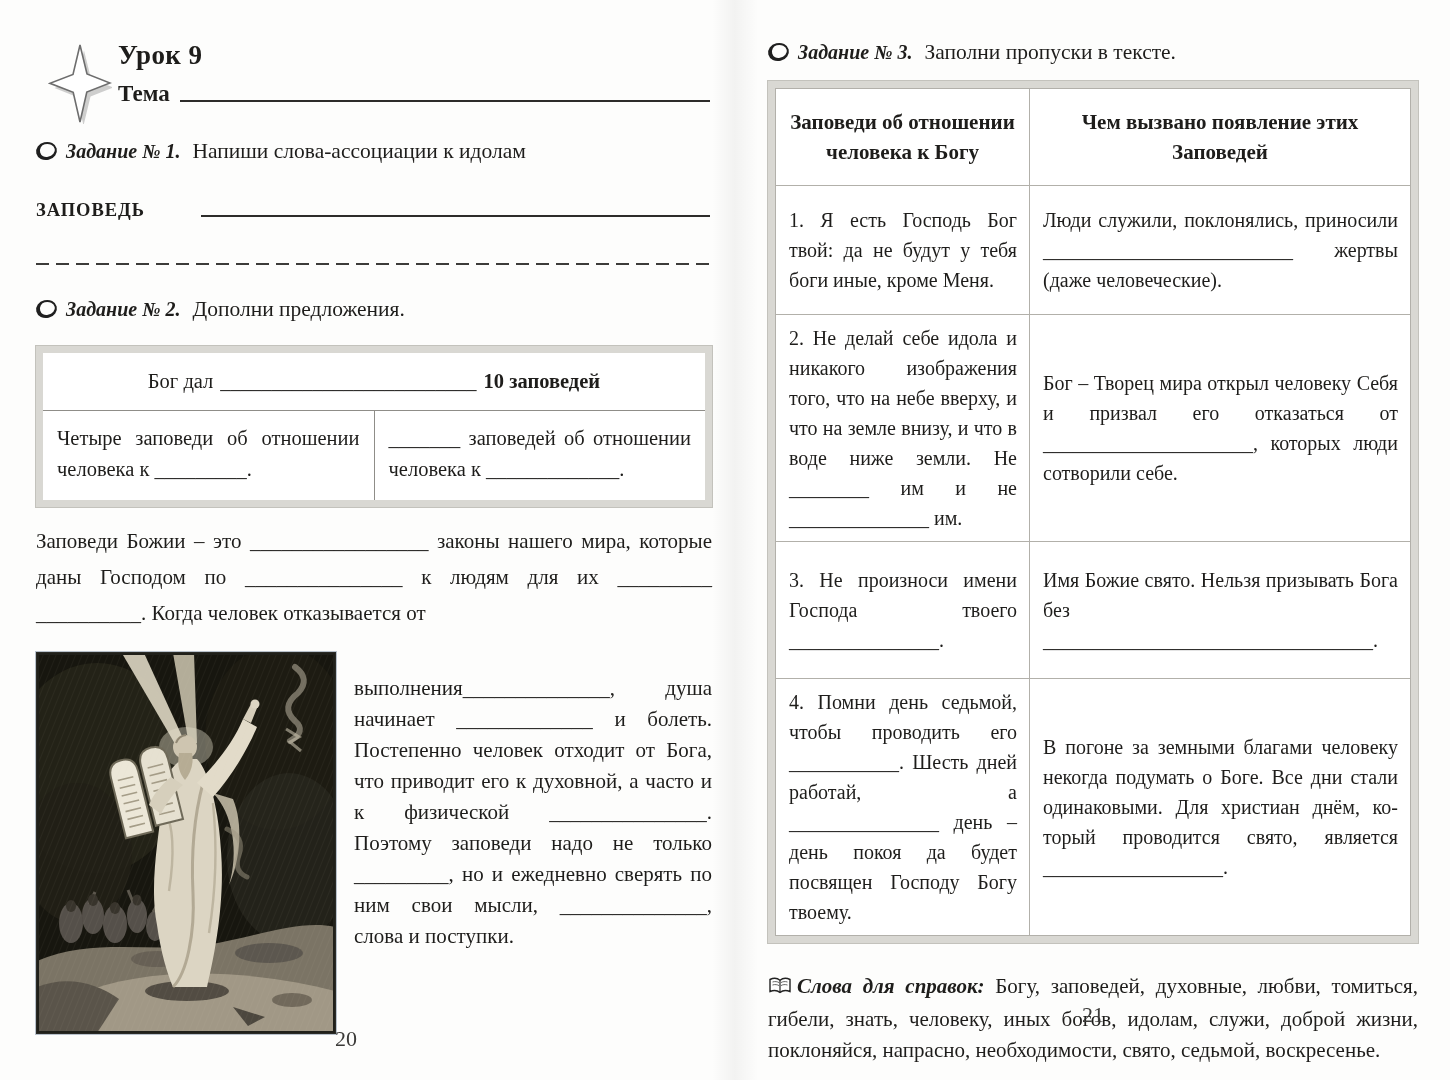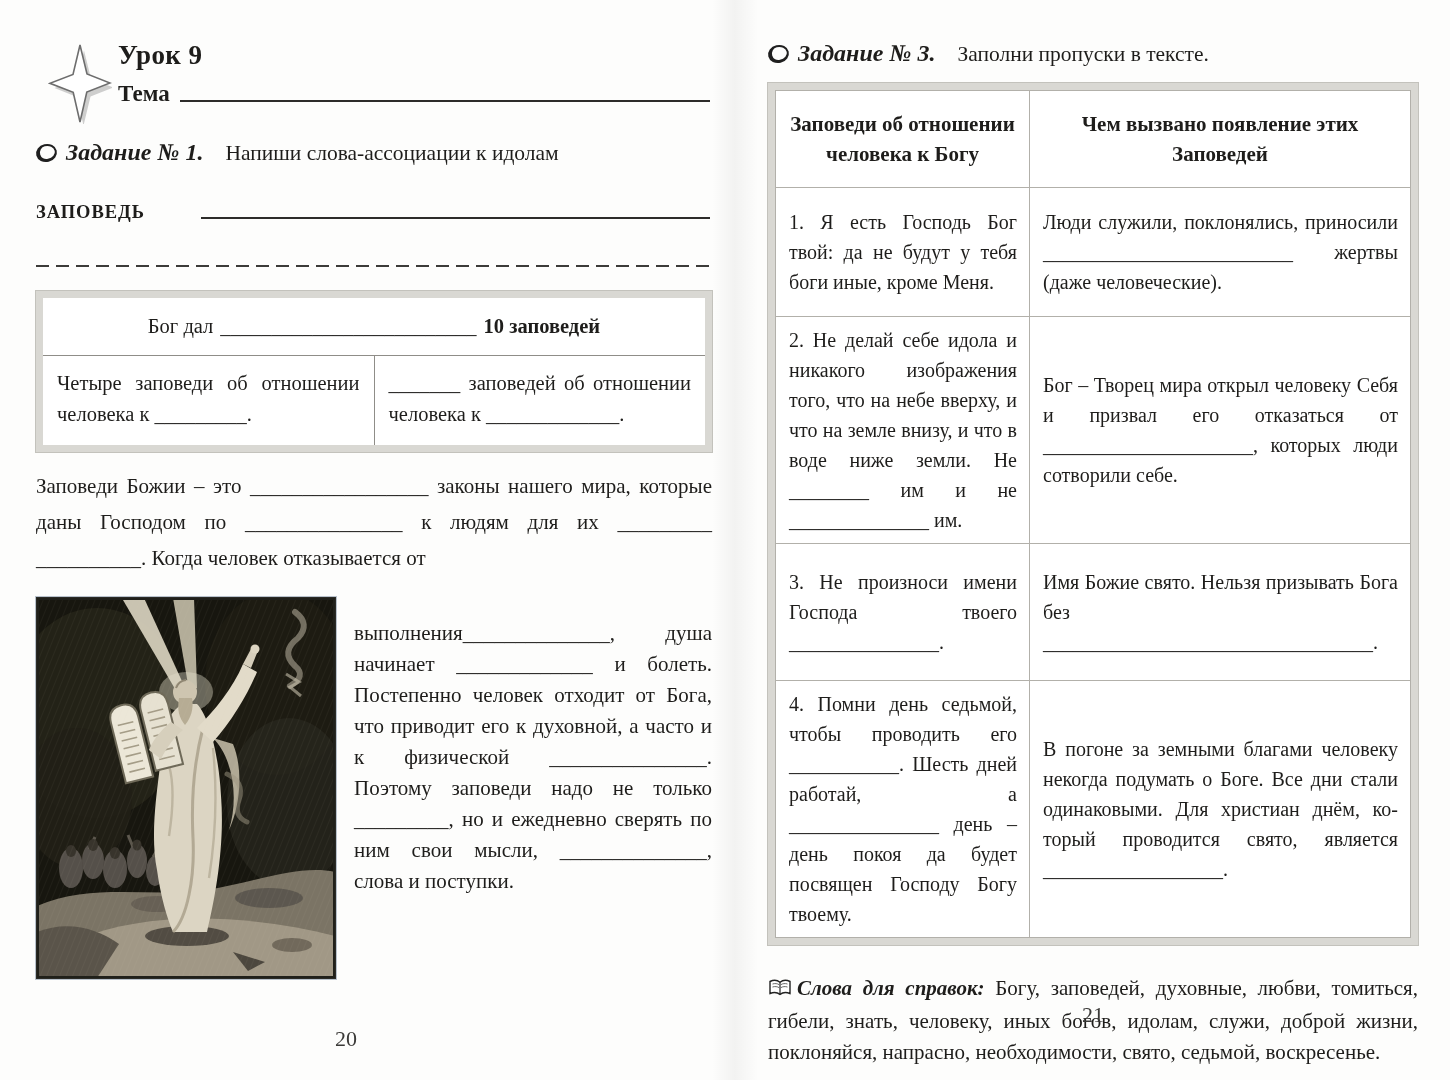--- a/index.html
+++ b/index.html
@@ -18,21 +18,21 @@
 
   .lesson-title{margin:0 0 0 82px;font-size:27px;font-weight:bold;letter-spacing:.4px;}
   .theme-row{display:flex;align-items:flex-end;margin:10px 0 0 82px;}
   .theme-label{font-size:23px;font-weight:bold;}
   .rule{flex:1;border-bottom:2px solid #2d2c2a;margin:0 2px 5px 10px;}
 
   .task-row{display:flex;align-items:baseline;margin-top:32px;font-size:21.5px;}
   .bullet{flex:0 0 auto;width:15px;height:13px;border:2px solid #1f1f1f;border-left-width:4px;
     border-bottom-width:3px;border-radius:50%;display:inline-block;margin:0 9px 0 0;
     transform:rotate(-14deg);position:relative;top:2px;}
-  .task-label{font-weight:bold;font-style:italic;font-size:24px;margin-right:22px;white-space:nowrap;}
+  .task-label{font-weight:bold;font-style:italic;font-size:20px;margin-right:12px;white-space:nowrap;}
 
   .word-row{display:flex;align-items:flex-end;margin-top:36px;}
   .word-label{font-weight:bold;font-size:18.5px;letter-spacing:1px;}
   .word-row .rule{margin-left:56px;margin-bottom:4px;}
 
   .dashed-rule{margin-top:42px;height:2px;
     background:repeating-linear-gradient(90deg,#3c3b39 0 13px,rgba(0,0,0,0) 13px 20px);}
 
   .tbl-frame{margin-top:24px;border:7px solid #d9d8d3;outline:1px solid #c3c2bc;background:#fff;}
   table{width:100%;border-collapse:collapse;}
@@ -96,20 +96,25 @@
     <span>Напиши слова-ассоциации к идолам</span>
   </div>
 
   <div class="word-row">
     <span class="word-label">ЗАПОВЕДЬ</span>
     <span class="rule"></span>
   </div>
 
   <div class="dashed-rule"></div>
 
+  <div class="task-row">
+    <span class="bullet"></span>
+    <span class="task-label">Задание № 2.</span>
+    <span>Дополни предложения.</span>
+  </div>
 
   <div class="tbl-frame">
     <table class="fill-table">
       <tbody>
           <tr class="hdr">
         <td colspan="2">
           <span>Бог дал</span><span class="gapped">_________________________</span><span class="b">10 заповедей</span>
         </td>
       </tr>
       <tr class="body">

